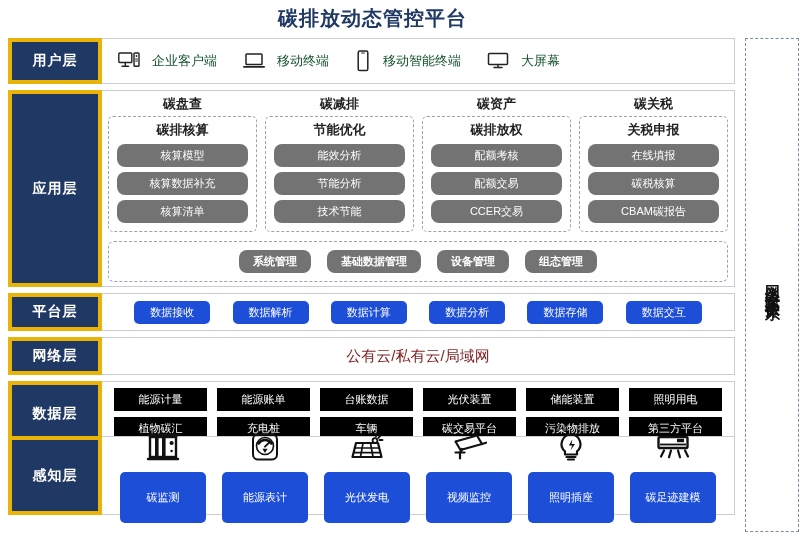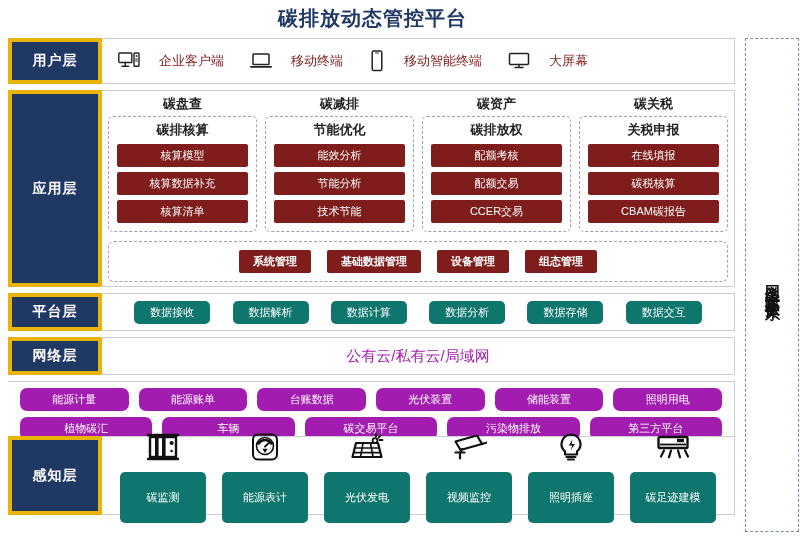--- a/index.html
+++ b/index.html
@@ -59,23 +59,23 @@
   .user-items {
     display: flex;
     align-items: center;
     width: 100%;
     padding-left: 16px;
     gap: 26px;
   }
   .user-item {
     display: flex;
     align-items: center;
-    gap: 19px;
+    gap: 12px;
     font-size: 13px;
-    color: #7f1d1d;
+    color: #14532d;
   }
   .user-item svg { display: block; }
 
   
   #layer-app { top: 90px; height: 197px; }
   .app-body { flex-direction: column; justify-content: flex-start; padding: 4px 6px 6px 6px; }
   .app-columns {
     display: flex;
     width: 100%;
     justify-content: space-between;
@@ -97,24 +97,24 @@
     flex-direction: column;
     align-items: center;
   }
   .app-col-sub {
     font-size: 13px;
     font-weight: bold;
     color: #222;
     margin-bottom: 5px;
   }
   .pill-blue {
-    background: #7f1d1d;
+    background: #737373;
     color: #ffffff;
     font-size: 11px;
-    border-radius: 2px;
+    border-radius: 8px;
     text-align: center;
     padding: 4px 6px;
     width: 100%;
     margin-bottom: 5px;
     white-space: nowrap;
   }
   .pill-blue:last-child { margin-bottom: 0; }
 
   .app-bottom-box {
     margin-top: 9px;
@@ -132,47 +132,47 @@
   
   #layer-platform { top: 293px; height: 38px; }
   .pill-row {
     display: flex;
     width: 100%;
     justify-content: space-evenly;
     align-items: center;
     padding: 0 10px;
   }
   .pill-yellow {
-    background: #0f766e;
+    background: #1d4ed8;
     color: #ffffff;
     font-size: 11px;
     border-radius: 5px;
     padding: 4px 16px;
     white-space: nowrap;
     text-align: center;
   }
 
   
   #layer-network { top: 337px; height: 38px; }
   .network-text {
     width: 100%;
     text-align: center;
     font-size: 15px;
-    color: #a21caf;
+    color: #7f1d1d;
   }
 
   
   #layer-data { top: 381px; height: 66px; }
   .data-body { flex-direction: column; justify-content: center; gap: 6px; padding: 0 12px; }
   .data-row { display: flex; width: 100%; justify-content: space-between; gap: 10px; }
   .data-cell {
-    background: #a21caf;
+    background: #000000;
     color: #ffffff;
     font-size: 11px;
-    border-radius: 7px;
+    border-radius: 0;
     padding: 4px 0;
     text-align: center;
     flex: 1 1 0;
     white-space: nowrap;
   }
 
   
   #layer-sense { top: 436px; height: 79px; }
   .sense-body { padding: 4px 10px; }
   .sense-row { display: flex; width: 100%; justify-content: space-between; align-items: flex-end; }
@@ -331,31 +331,33 @@
   </div>
 
   <div class="layer" id="layer-network">
     <div class="layer-label">网络层</div>
     <div class="layer-body">
       <div class="network-text">公有云/私有云/局域网</div>
     </div>
   </div>
 
   <div class="layer" id="layer-data">
+    <div class="layer-label">数据层</div>
     <div class="layer-body data-body">
       <div class="data-row">
         <div class="data-cell">能源计量</div>
         <div class="data-cell">能源账单</div>
         <div class="data-cell">台账数据</div>
         <div class="data-cell">光伏装置</div>
         <div class="data-cell">储能装置</div>
         <div class="data-cell">照明用电</div>
       </div>
       <div class="data-row">
         <div class="data-cell">植物碳汇</div>
+        <div class="data-cell">充电桩</div>
         <div class="data-cell">车辆</div>
         <div class="data-cell">碳交易平台</div>
         <div class="data-cell">污染物排放</div>
         <div class="data-cell">第三方平台</div>
       </div>
     </div>
   </div>
 
   <div class="layer" id="layer-sense">
     <div class="layer-label">感知层</div>

